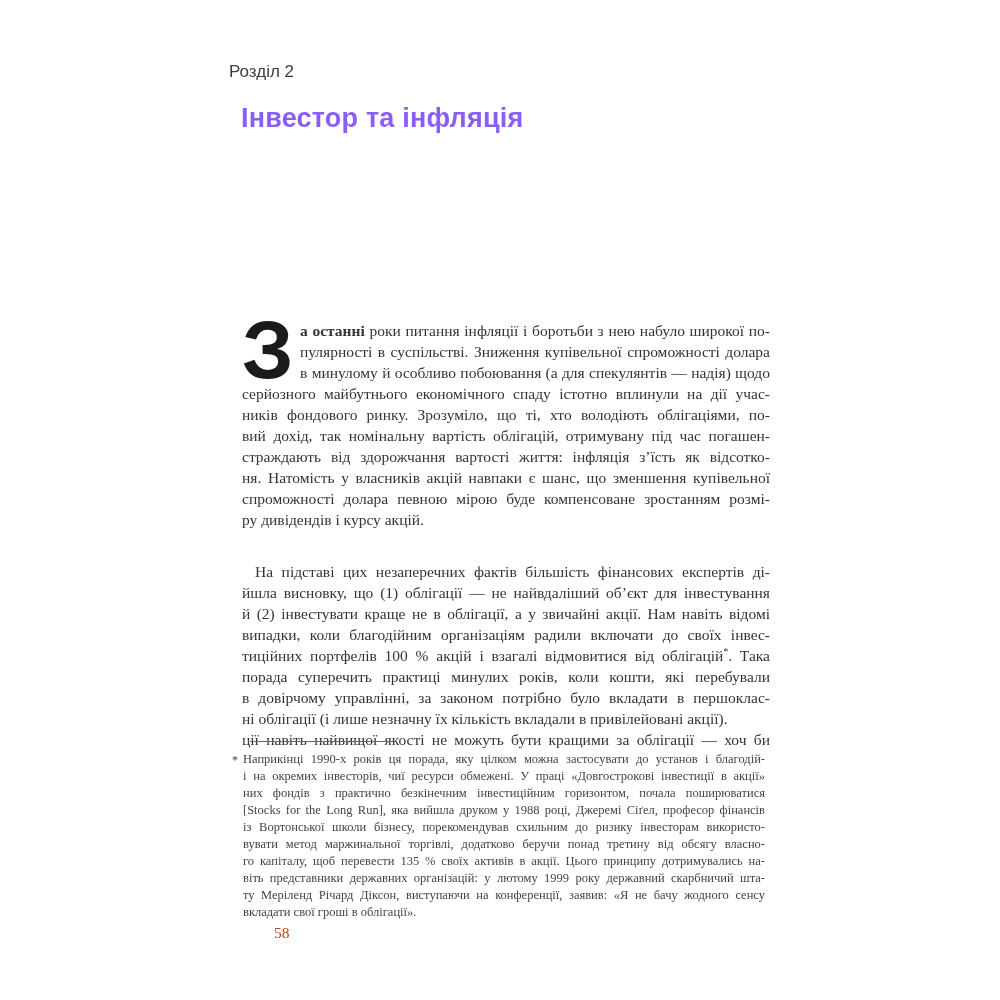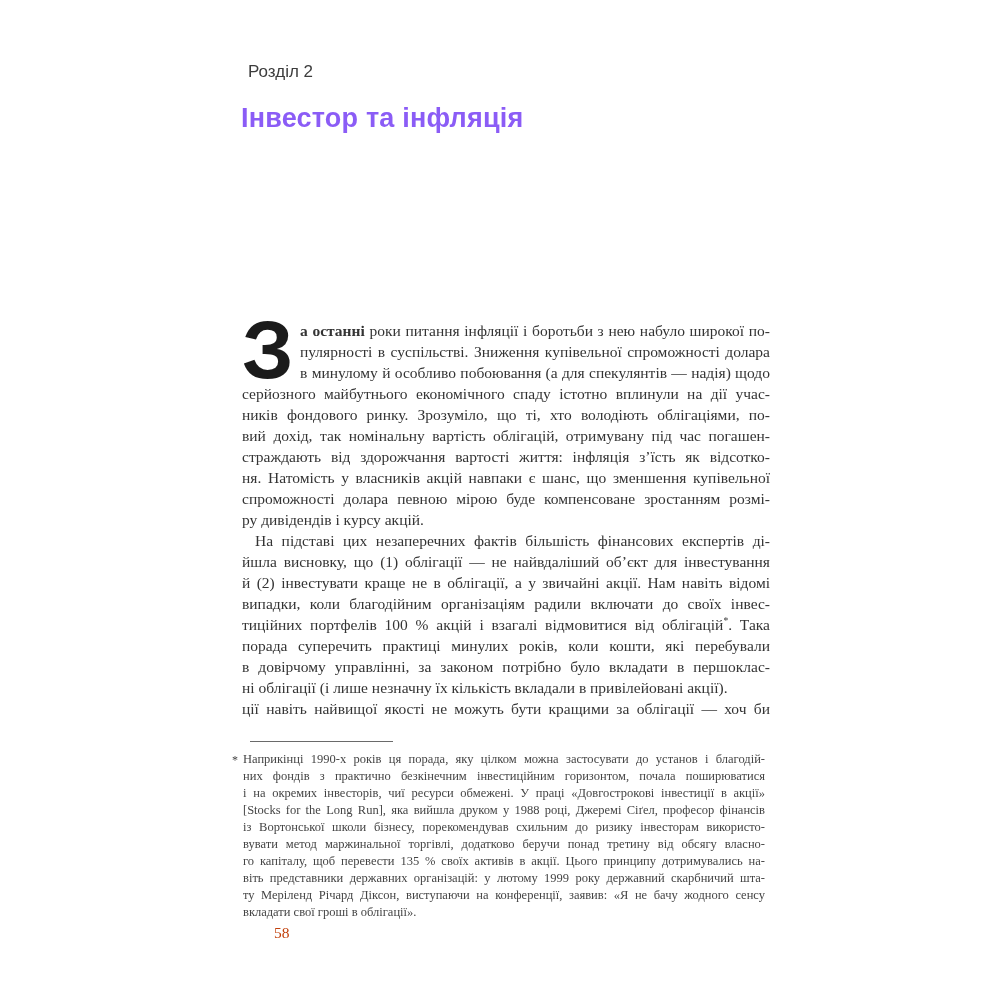--- a/index.html
+++ b/index.html
@@ -6,21 +6,21 @@
   .page {
     position: relative;
     width: 1000px;
     height: 1000px;
     background: #ffffff;
     overflow: hidden;
     font-family: "Liberation Serif", serif;
   }
   .chapter {
     position: absolute;
-    left: 248px;
+    left: 229px;
     top: 62px;
     font-family: "Liberation Sans", sans-serif;
     font-size: 17px;
     color: #3c3c3c;
   }
   .title {
     position: absolute;
     left: 241px;
     top: 103px;
     margin: 0;
@@ -35,21 +35,21 @@
     left: 242px;
     top: 320px;
     width: 528px;
     font-size: 15.5px;
     line-height: 21px;
     color: #343434;
   }
   .para { margin: 0; }
   .line { text-align: justify; }
   .line.j { text-align-last: justify; }
-  .line.indent { text-indent: 13px; }
+  .line.indent { text-indent: 13px; margin-top: 31px; }
   .dropcap {
     float: left;
     width: 58px;
     height: 63px;
     font-family: "Liberation Sans", sans-serif;
     font-weight: bold;
     font-size: 82px;
     line-height: 60px;
     color: #1b1b1b;
     overflow: visible;
@@ -124,22 +124,22 @@
         <div class="line j"><span>ції навіть найвищої якості не можуть бути кращими за облігації — хоч би</span></div>
       </div>
     </div>
 
   <div class="fnrule"></div>
 
   <div class="footnote">
     <span class="fnmark">*</span>
     <div id="fn-block">
         <div class="line j">Наприкінці 1990-х років ця порада, яку цілком можна застосувати до установ і благодій-</div>
+        <div class="line j">і на окремих інвесторів, чиї ресурси обмежені. У праці «Довгострокові інвестиції в акції»</div>
         <div class="line j">них фондів з практично безкінечним інвестиційним горизонтом, почала поширюватися</div>
-        <div class="line j">і на окремих інвесторів, чиї ресурси обмежені. У праці «Довгострокові інвестиції в акції»</div>
         <div class="line j">[Stocks for the Long Run], яка вийшла друком у 1988 році, Джеремі Сіґел, професор фінансів</div>
         <div class="line j">із Вортонської школи бізнесу, порекомендував схильним до ризику інвесторам використо-</div>
         <div class="line j">вувати метод маржинальної торгівлі, додатково беручи понад третину від обсягу власно-</div>
         <div class="line j">го капіталу, щоб перевести 135 % своїх активів в акції. Цього принципу дотримувались на-</div>
         <div class="line j">віть представники державних організацій: у лютому 1999 року державний скарбничий шта-</div>
         <div class="line j">ту Меріленд Річард Діксон, виступаючи на конференції, заявив: «Я не бачу жодного сенсу</div>
         <div class="line">вкладати свої гроші в облігації».</div>
       </div>
   </div>
 

